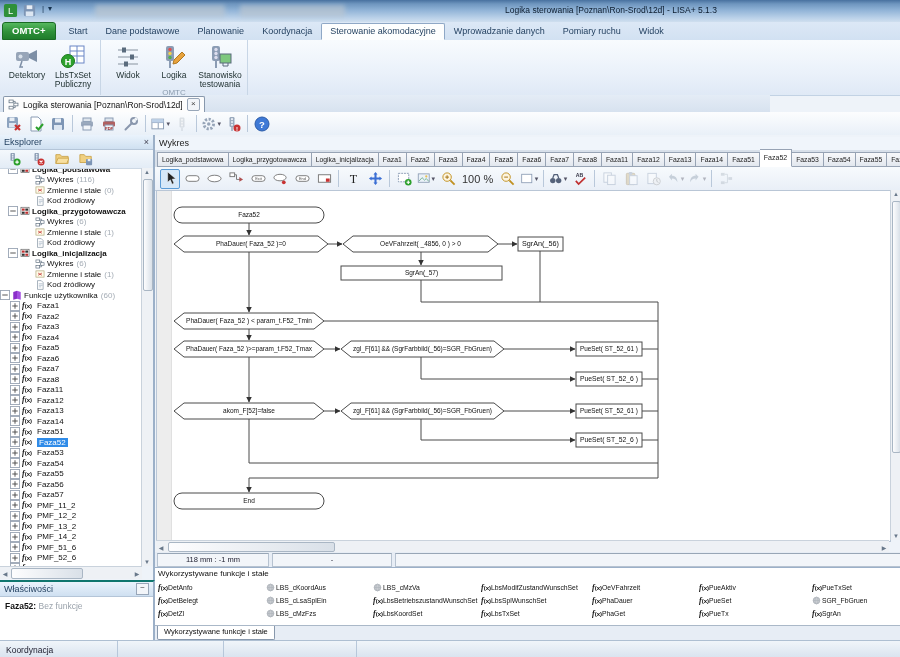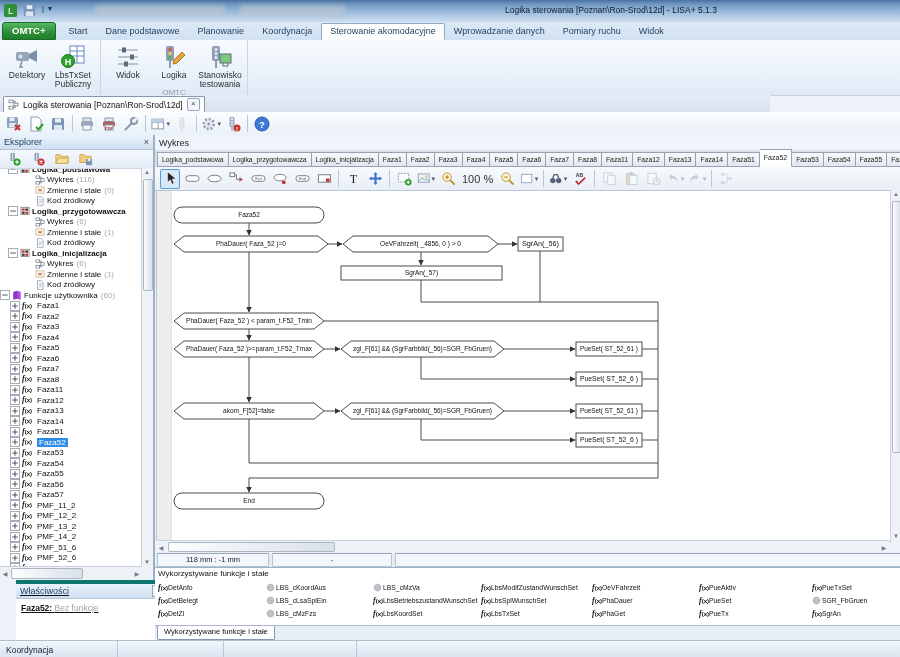--- a/index.html
+++ b/index.html
@@ -52,21 +52,21 @@
   .trow .exp{width:9px;height:9px;flex:0 0 9px;margin-right:2px;}
   .trow .ic{width:10px;height:10px;flex:0 0 10px;margin-right:2px;}
   .trow .cnt{color:#a5adb6;margin-left:3px;}
   .trow.bold{font-weight:bold;}
   .trow .sel{background:#2f8be8;color:#fff;padding:0 2px;}
   .vscroll{position:absolute;background:#eef1f5;border-left:1px solid #c9d2dc;}
   .vthumb,.hthumb{position:absolute;background:linear-gradient(90deg,#fdfdfe,#d9e0e8);border:1px solid #a9b6c4;border-radius:2px;}
   .sarrow{position:absolute;font-size:6px;color:#68788a;width:10px;text-align:center;}
   .hscroll{position:absolute;background:#eef1f5;border-top:1px solid #c9d2dc;}
   
-  .props{left:16px;top:580px;width:153px;height:60px;background:#fff;border-right:2px solid #9cb0c8;border-top:4px solid #0f766e;text-decoration:underline;}
+  .props{left:0;top:580px;width:153px;height:60px;background:#fff;border-right:2px solid #9cb0c8;border-top:2px solid #0f766e;}
   .props .body{padding:4px 5px;font-size:8.5px;}
   .props .pname{font-weight:bold;}
   .props .pval{color:#9aa2ab;}
   .minbox{width:11px;height:10px;border:1px solid #98a6b8;background:#f2f5f9;font-size:8px;line-height:8px;text-align:center;color:#444;}
   
   .main{left:155px;top:135px;width:745px;height:505px;background:#eef3f9;}
   .wcaption{position:absolute;left:0;top:2px;width:745px;height:13px;background:#f0f5fb;border-bottom:1px solid #ccd8e6;font-size:9px;padding-left:4px;color:#222;line-height:13px;}
   .fztabs{position:absolute;left:0;top:15px;width:745px;height:17px;background:#d8e0ea;display:flex;align-items:flex-end;padding-left:2px;}
   .fztab{height:13px;line-height:13px;padding:0 4px;font-size:6.8px;background:linear-gradient(180deg,#f8f9fb,#e2e7ee);border:1px solid #97a3b4;border-left:none;color:#222;white-space:nowrap;}
   .fztab:first-child{border-left:1px solid #97a3b4;}

